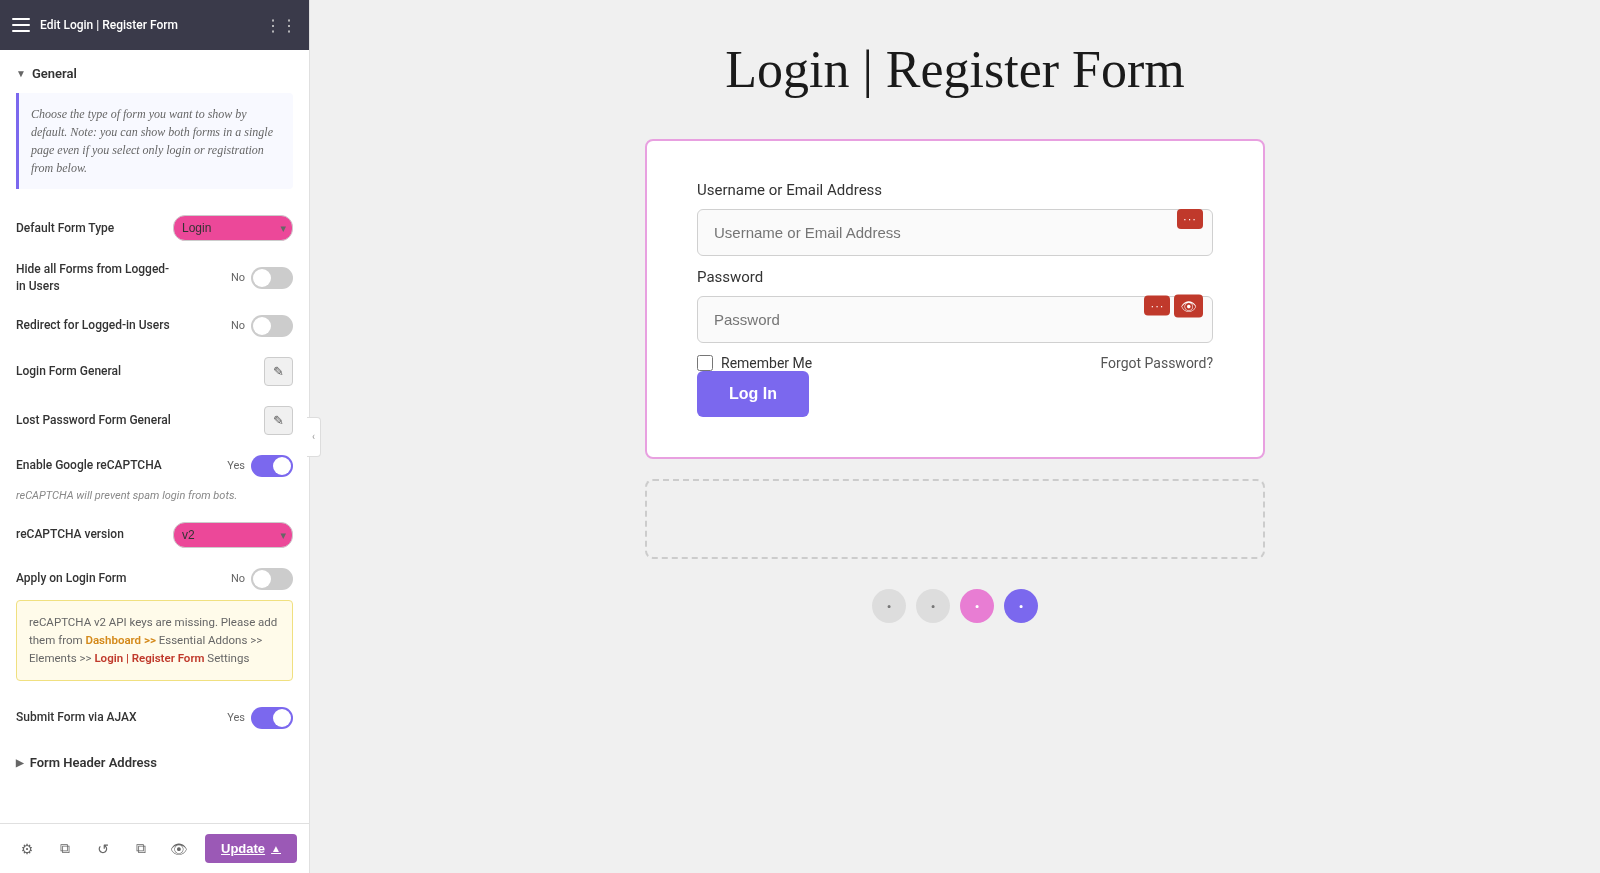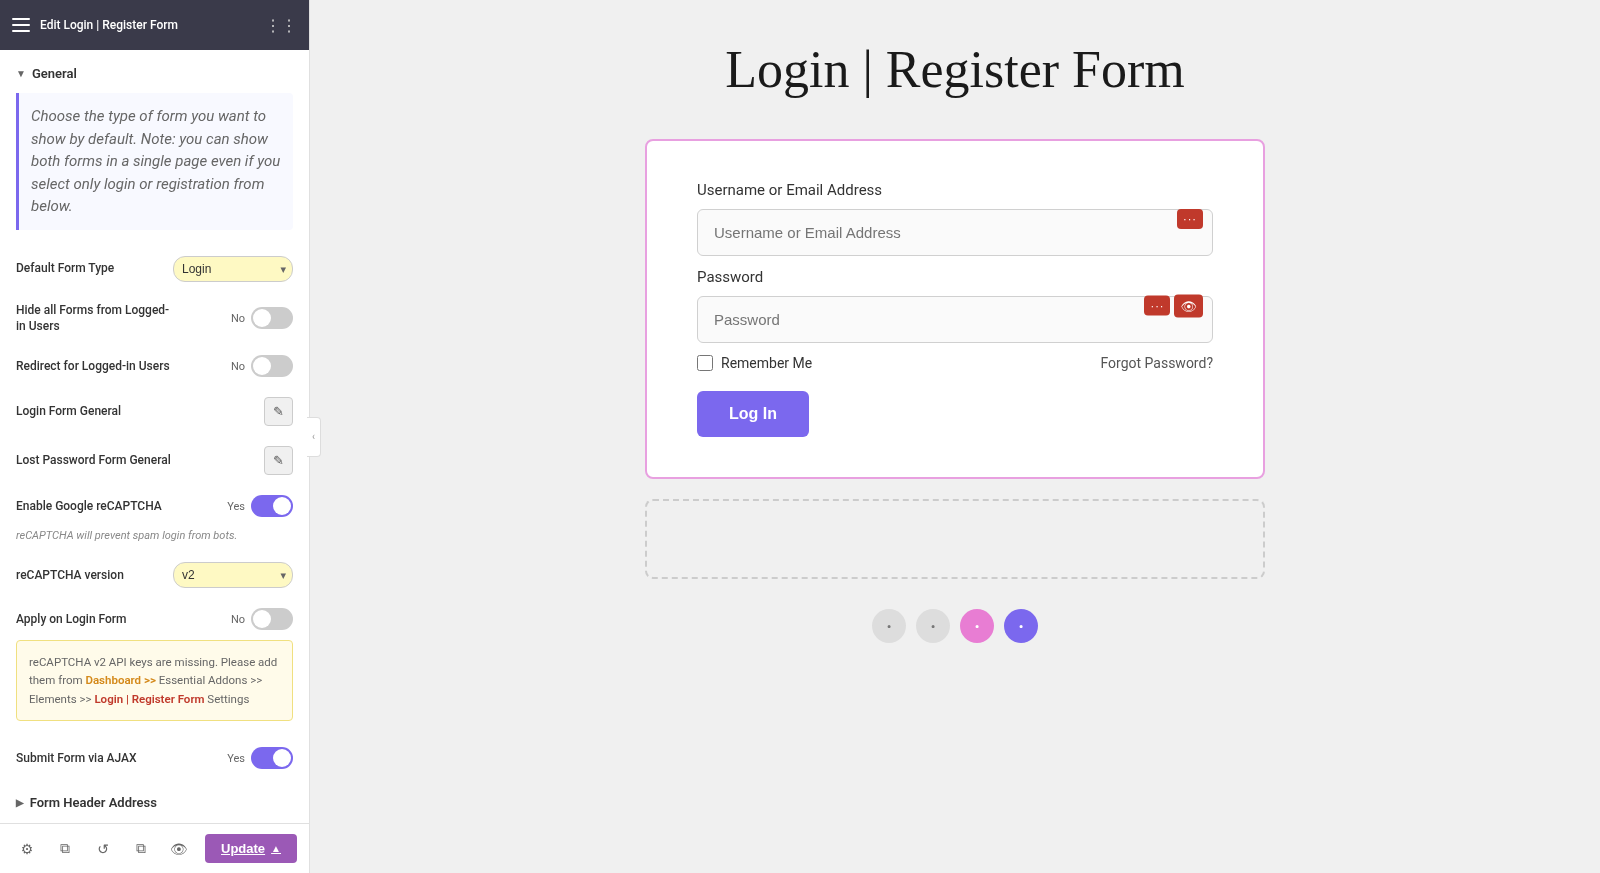--- a/index.html
+++ b/index.html
@@ -76,25 +76,26 @@
     .section-header .chevron {
       font-size: 10px;
       color: #666;
     }
 
     .info-box {
       margin: 0 16px 16px;
       background: #f8f9ff;
       border-left: 3px solid #7b68ee;
       padding: 12px;
-      font-size: 15px;
+      font-size: 12px;
       color: #666;
       line-height: 1.5;
       font-style: italic;
       border-radius: 0 4px 4px 0;
+      font-family: Liberation Serif, serif;
     }
 
     .form-row {
       display: flex;
       align-items: center;
       justify-content: space-between;
       padding: 10px 16px;
     }
 
     .form-row label {
@@ -106,21 +107,21 @@
     .select-wrap {
       position: relative;
     }
 
     .select-wrap select {
       appearance: none;
       border: 1px solid #ccc;
       border-radius: 12px;
       padding: 5px 24px 5px 8px;
       font-size: 12px;
-      background: #fef9c3;
+      background: #ec4899;
       cursor: pointer;
       color: #333;
       min-width: 120px;
     }
 
     .select-wrap::after {
       content: '▾';
       position: absolute;
       right: 7px;
       top: 50%;
@@ -351,21 +352,20 @@
       border-radius: 4px;
       padding: 4px 6px;
       font-size: 13px;
       cursor: pointer;
     }
 
     .remember-row {
       display: flex;
       align-items: flex-start;
       justify-content: space-between;
-      margin-bottom: 20px;
     }
 
     .remember-left {
       display: flex;
       align-items: center;
       gap: 8px;
     }
 
     .remember-left input[type=checkbox] {
       width: 16px;

